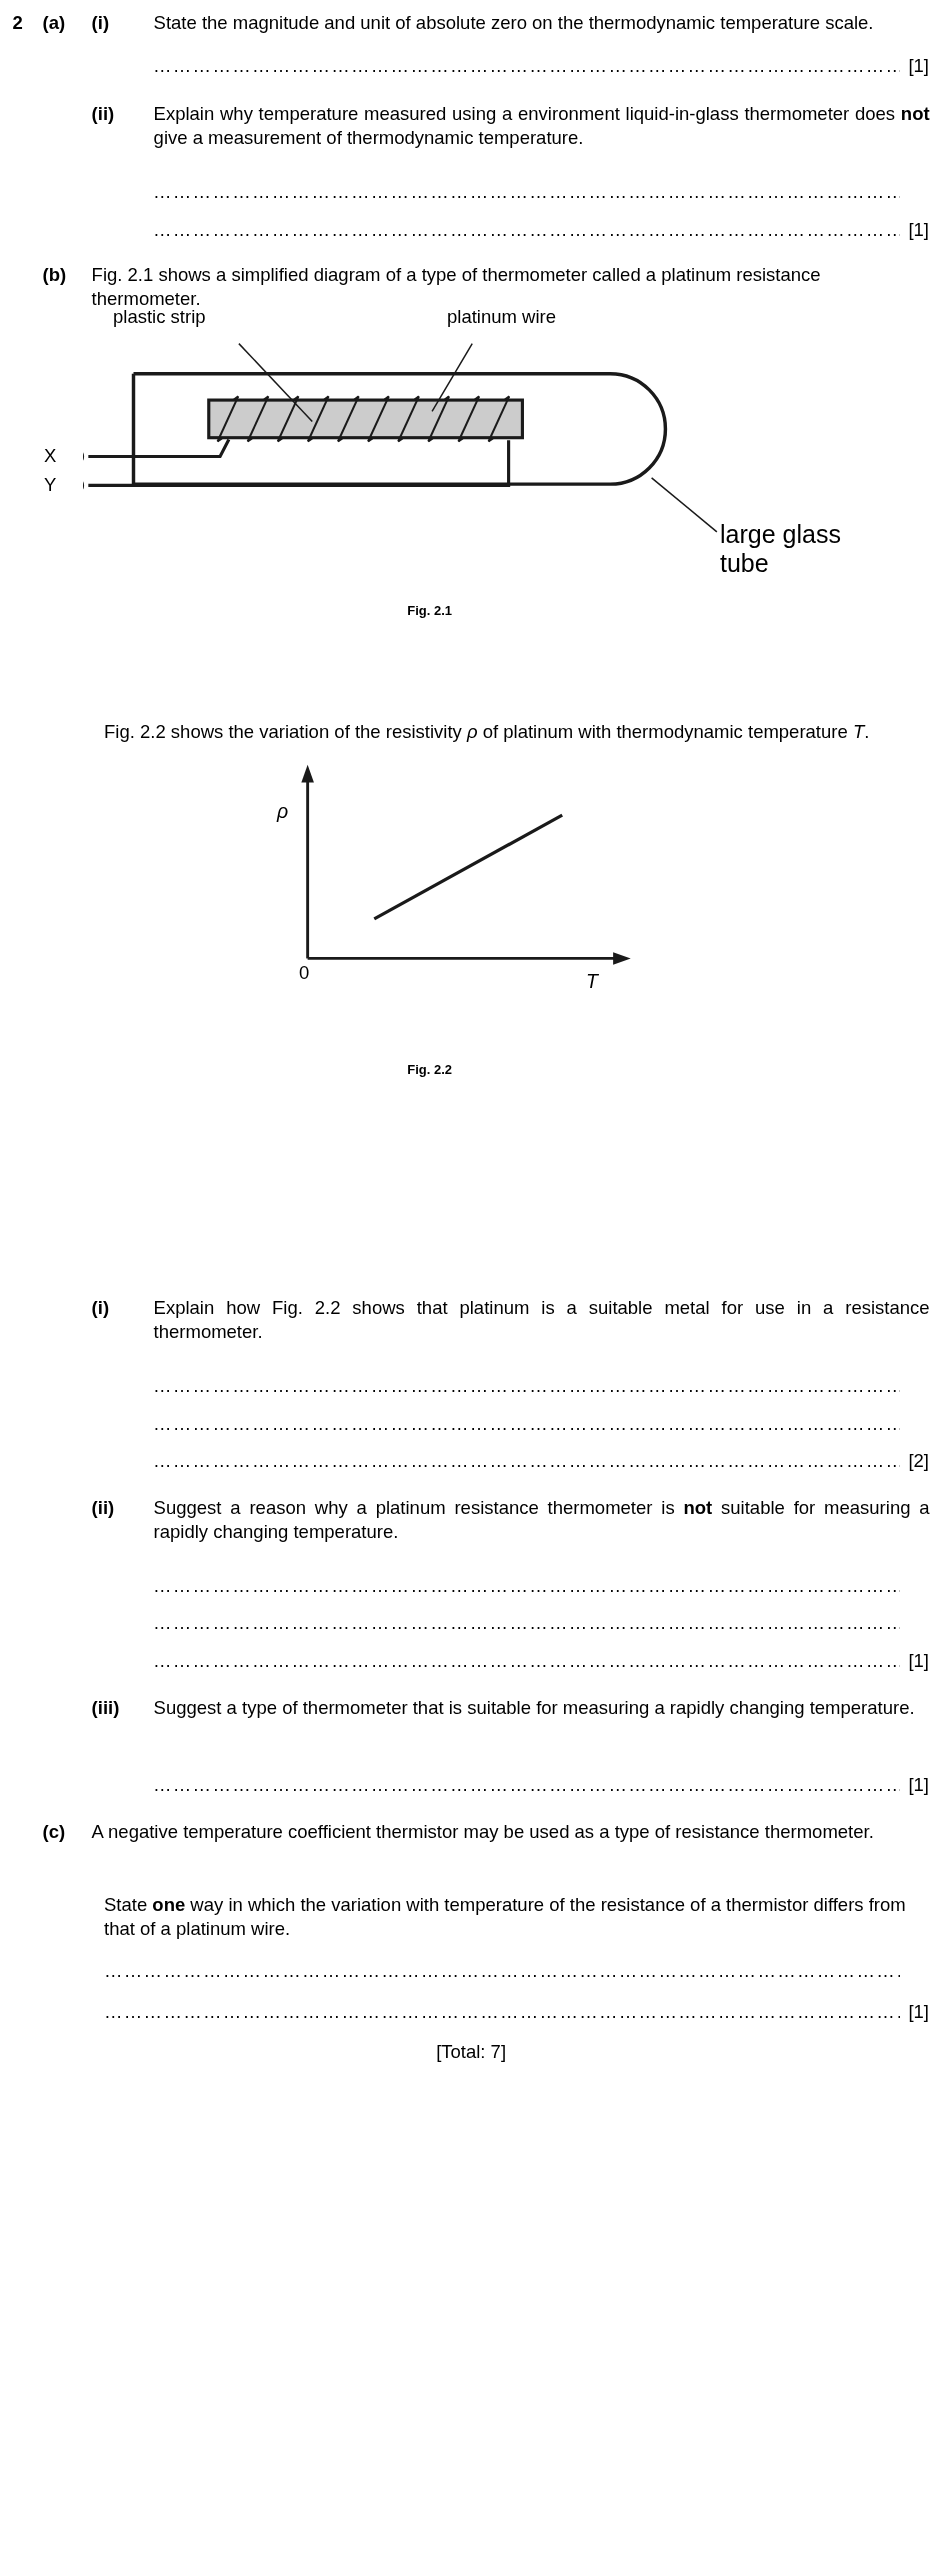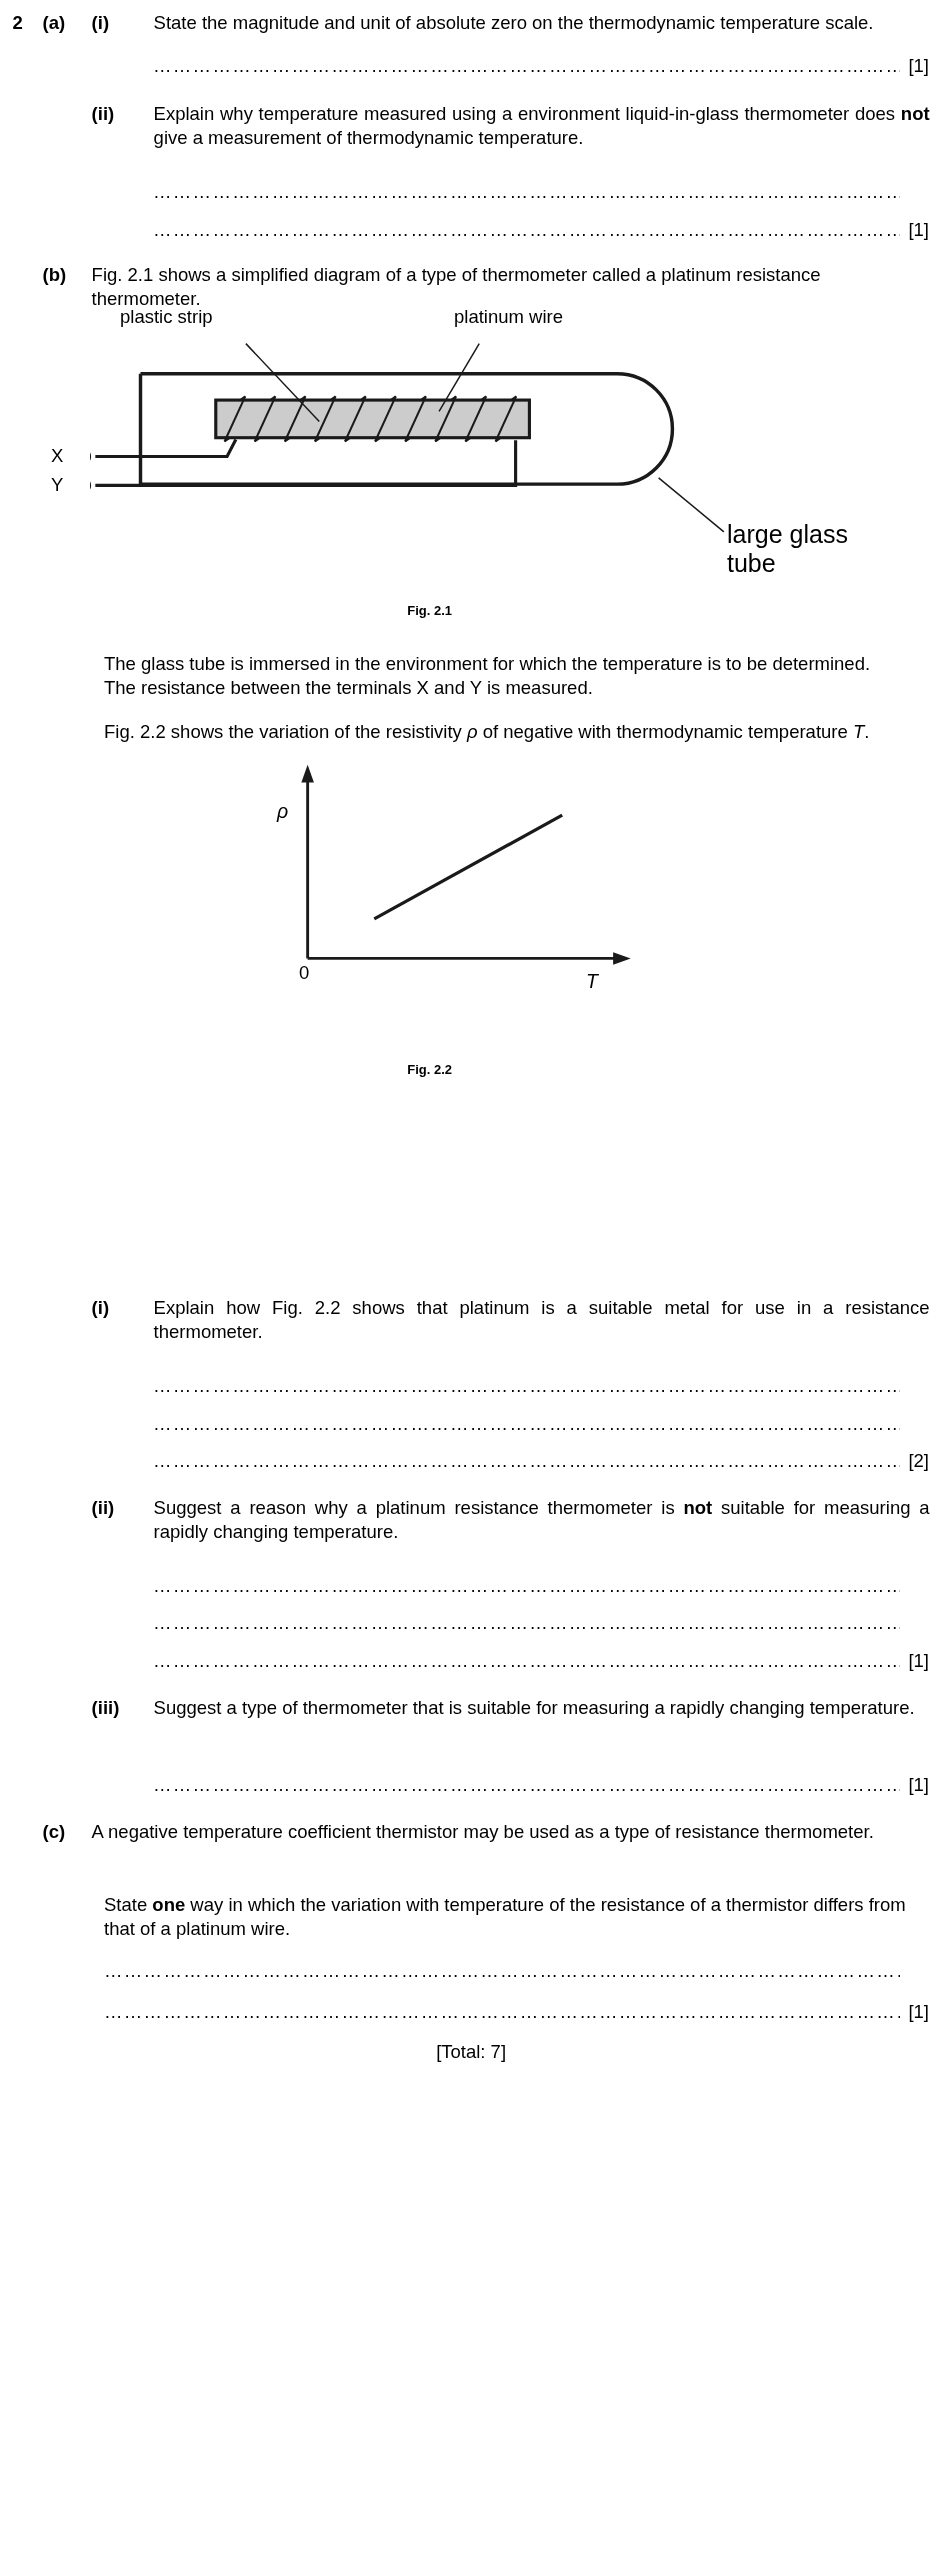--- a/index.html
+++ b/index.html
@@ -119,21 +119,21 @@
   </div>
 
   <div class="abs q-body" style="left:12.6px; top:263px; width:917px;">
     <div class="row">
       <div class="col-qno"></div>
       <div class="col-a">(b)</div>
       <div class="col-text">Fig. 2.1 shows a simplified diagram of a type of thermometer called a platinum resistance thermometer.</div>
     </div>
   </div>
 
-  <div class="abs" style="left:90px; top:311px; width:791px; height:276px;">
+  <div class="abs" style="left:83px; top:311px; width:791px; height:276px;">
     <svg width="791" height="276" viewBox="0 0 1260 440" xmlns="http://www.w3.org/2000/svg">
 
       <path d="M 80 100 L 840 100 A 88 88 0 0 1 840 276 L 80 276" fill="none" stroke="#1a1a1a" stroke-width="5.5"></path>
 
       <line x1="80" y1="100" x2="80" y2="276" stroke="#1a1a1a" stroke-width="5.5"></line>
 
       <rect x="200" y="142" width="500" height="60" fill="#cccccc" stroke="#1a1a1a" stroke-width="5"></rect>
 
       <g stroke="#1a1a1a" stroke-width="3.2" fill="none">
         <line x1="214" y1="208" x2="247" y2="136"></line>
@@ -188,27 +188,23 @@
     
     <div class="abs" style="left:30px; top:-5px; font-size:18.5px;">plastic strip</div>
     <div class="abs" style="left:364px; top:-5px; font-size:18.5px;">platinum wire</div>
     <div class="abs" style="left:637px; top:209px; font-size:25px;">large glass tube</div>
     <div class="abs" style="left:-39px; top:134px; font-size:18.5px;">X</div>
     <div class="abs" style="left:-39px; top:163px; font-size:18.5px;">Y</div>
   </div>
 
   <div class="abs fig-caption" style="left:264px; top:603px; width:188px;">Fig. 2.1</div>
 
-  <div class="abs q-body" style="left:104px; top:652px; width:825px;">
-    <div>The glass tube is immersed in the environment for which the temperature is to be determined.</div>
-    <div>The resistance between the terminals X and Y is measured.</div>
-  </div>
 
   <div class="abs q-body" style="left:104px; top:720px; width:825px;">
-    <span>Fig. 2.2 shows the variation of the resistivity </span><i>ρ</i><span> of negative with thermodynamic temperature </span><i>T</i><span>.</span>
+    <span>Fig. 2.2 shows the variation of the resistivity </span><i>ρ</i><span> of platinum with thermodynamic temperature </span><i>T</i><span>.</span>
   </div>
 
   <div class="abs" style="left:251px; top:751px; width:415px; height:264px;">
     <svg width="415" height="264" viewBox="0 0 660 420" xmlns="http://www.w3.org/2000/svg">
 
       <line x1="90" y1="330" x2="90" y2="42" stroke="#1a1a1a" stroke-width="4.6"></line>
       <polygon points="90,22 80,50 100,50" fill="#1a1a1a"></polygon>
 
       <line x1="90" y1="330" x2="580" y2="330" stroke="#1a1a1a" stroke-width="4.6"></line>
       <polygon points="604,330 576,320 576,340" fill="#1a1a1a"></polygon>

